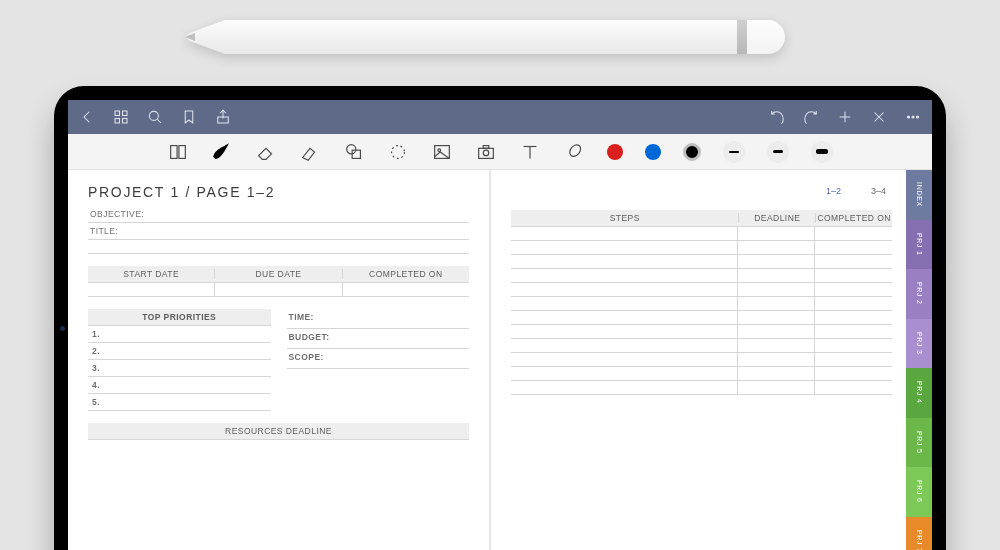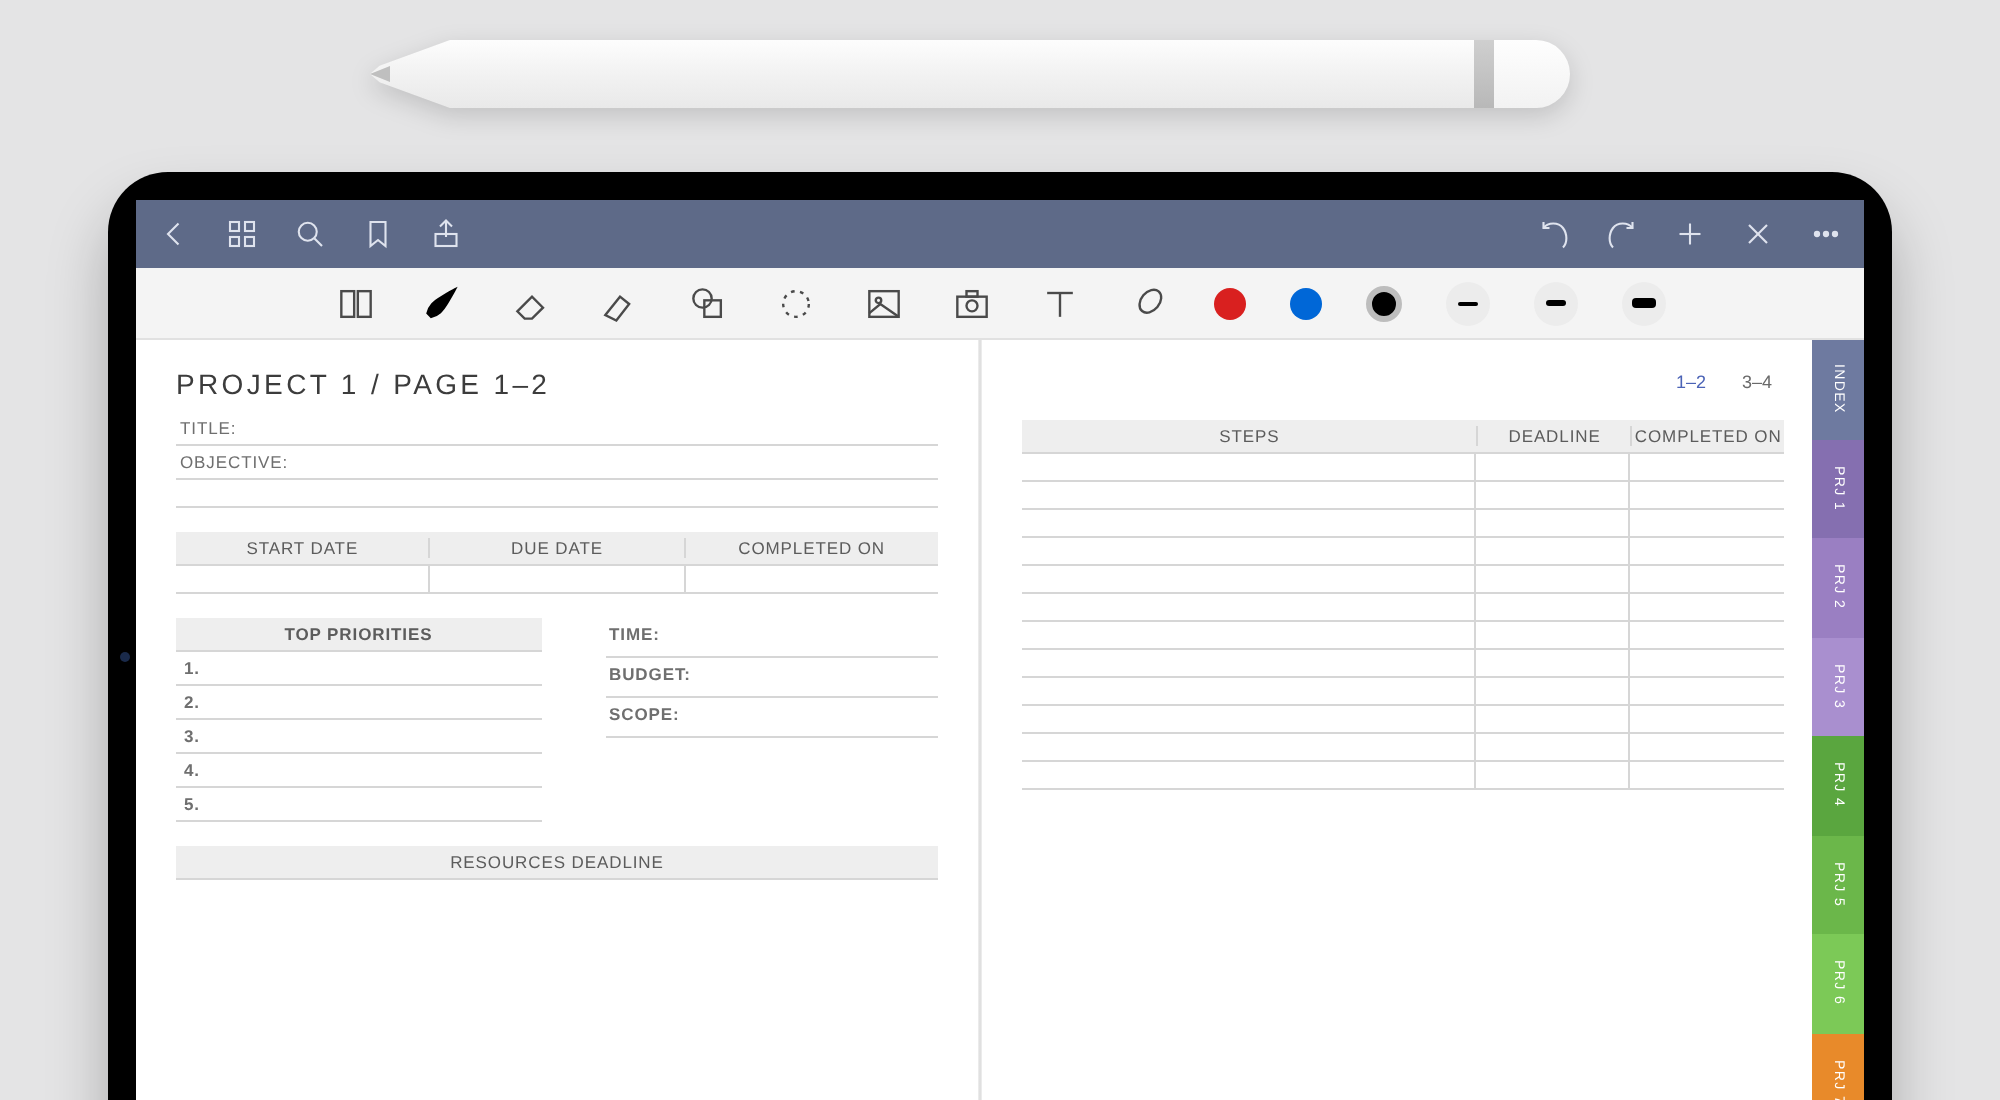--- a/index.html
+++ b/index.html
@@ -170,21 +170,21 @@
     color:#3c3c3c;
     margin-bottom: 6px;
   }
   .pagelinks {
     position:absolute;
     top:16px;
     right:46px;
     font-size:9px;
     color:#6a6a6a;
     display:flex;
-    gap:18px;
+    gap:30px;
   }
   .pagelinks .active{ color:#4b63b6; }
   .row {
     border-bottom:1px solid #d6d6d6;
     padding: 3px 0 3px 2px;
     min-height:14px;
     font-size:8.5px;
     color:#6f6f6f;
   }
   .hdr-row {
@@ -195,21 +195,21 @@
     padding:3px 0;
     border-bottom:1px solid #d6d6d6;
   }
   .cols { display:flex; }
   .cols > div { flex:1; border-right:1px solid #d6d6d6; }
   .cols > div:last-child{ border-right:none; }
   .gap { height:12px; }
   .two-box { display:flex; gap:16px; }
   .two-box > div { flex:1;font-weight:bold; }
   .numlist .row { padding-left:4px; }
-  .stack .row{ min-height:20px;margin-left:16px; }
+  .stack .row{ min-height:20px; }
 
   
   .tabs {
     position:absolute;
     right:0;
     top:0;
     bottom:0;
     width:26px;
     display:flex;
     flex-direction:column;
@@ -381,22 +381,22 @@
 
     <div class="page">
 
       <div class="pagelinks">
         <span class="active">1–2</span>
         <span>3–4</span>
       </div>
 
       <div class="leftpage">
         <div class="crumb">PROJECT 1 / PAGE 1–2</div>
+        <div class="row">OBJECTIVE:</div>
         <div class="row">TITLE:</div>
-        <div class="row">OBJECTIVE:</div>
         <div class="row"></div>
 
         <div class="gap"></div>
         <div class="cols hdr-row">
           <div>START DATE</div>
           <div>DUE DATE</div>
           <div>COMPLETED ON</div>
         </div>
         <div class="cols">
           <div class="row"></div>

